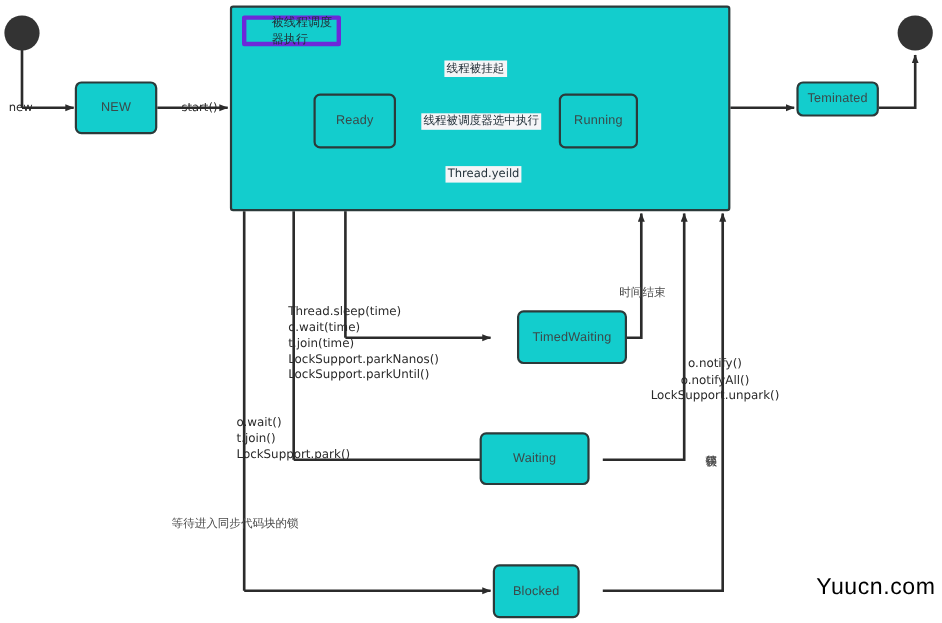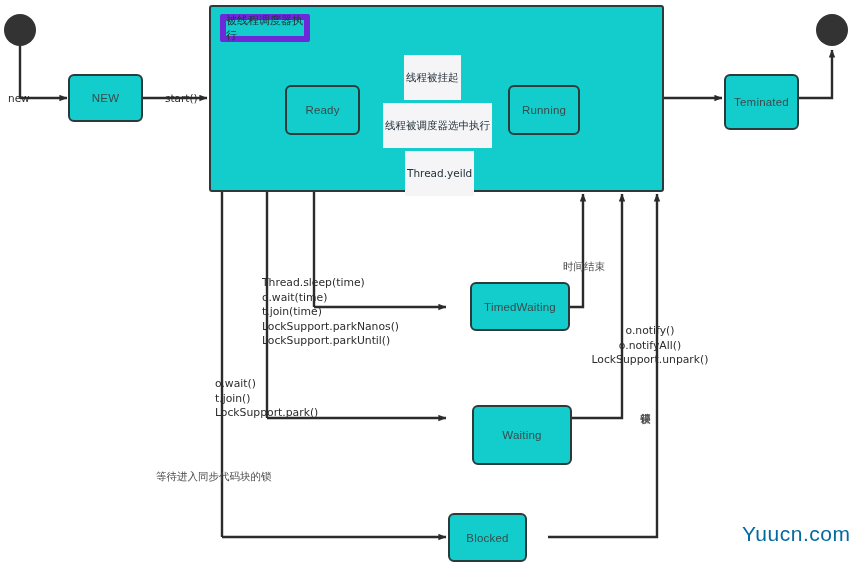--- a/index.html
+++ b/index.html
@@ -3,31 +3,31 @@
 <meta charset="utf-8">
 <style>
   html,body{margin:0;padding:0;background:#ffffff;}
   body{width:856px;height:566px;overflow:hidden;font-family:"Liberation Sans","DejaVu Sans",sans-serif;}
   #stage{position:relative;width:856px;height:566px;background:#ffffff;}
   #svg-layer{position:absolute;left:0;top:0;width:856px;height:566px;}
   .node{position:absolute;background:#13CDCD;border:2.2px solid #2b3a3a;border-radius:6px;
         display:flex;align-items:center;justify-content:center;
         color:#3a4a4a;font-size:11.5px;letter-spacing:.2px;box-sizing:border-box;}
   .container-box{position:absolute;background:#13CDCD;border:2.2px solid #2b3a3a;border-radius:3px;box-sizing:border-box;}
-  .inner-tag{position:absolute;background:transparent;border:6px solid #6d28d9;border-radius:2px;
+  .inner-tag{position:absolute;background:transparent;border:4px solid #6d28d9;border-radius:2px;
         display:flex;align-items:center;justify-content:center;color:#20333a;font-size:11px;box-sizing:border-box;
-        font-family:"DejaVu Sans",sans-serif;}
+        font-family:"DejaVu Sans",sans-serif;padding-left:23px;}
   .edge-label{position:absolute;background:#f5f5f7;color:#23313a;font-size:10.5px;
-        padding:16px 2px;white-space:nowrap;line-height:13px;font-family:"DejaVu Sans",sans-serif;}
+        padding:1px 2px;white-space:nowrap;line-height:13px;font-family:"DejaVu Sans",sans-serif;}
   .plain-label{position:absolute;color:#2b2b2b;font-size:10.5px;white-space:nowrap;line-height:14px;
         background:transparent;font-family:"DejaVu Sans",sans-serif;}
   .plain-label.cn{color:#4a4a4a;}
   .multi-label{position:absolute;color:#2b2b2b;font-size:10.8px;line-height:14.5px;
         white-space:pre;font-family:"DejaVu Sans",sans-serif;}
-  .watermark{position:absolute;color:#0369a1;font-size:21px;letter-spacing:.5px;}
+  .watermark{position:absolute;color:#000000;font-size:21px;letter-spacing:.5px;}
   .term-dot{position:absolute;border-radius:50%;background:#333333;}
 </style>
 </head>
 <body>
 
 <div id="stage">
 
   <svg id="svg-layer" viewBox="0 0 856 566" xmlns="http://www.w3.org/2000/svg">
     <defs>
       <marker id="arrow" markerWidth="9" markerHeight="9" refX="7.6" refY="3.2" orient="auto" markerUnits="userSpaceOnUse">
@@ -81,29 +81,29 @@
   </div>
 
   <div class="node" style="left:285px;top:85px;width:75px;height:50px;">
     <span>Ready</span>
   </div>
 
   <div class="node" style="left:508px;top:85px;width:72px;height:50px;">
     <span>Running</span>
   </div>
 
-  <div class="node" style="left:724px;top:74px;width:75px;height:56px;">
+  <div class="node" style="left:724px;top:74px;width:75px;height:32px;">
     <span>Teminated</span>
   </div>
 
   <div class="node" style="left:448px;top:282px;width:100px;height:49px;margin-left:22px;">
     <span>TimedWaiting</span>
   </div>
 
-  <div class="node" style="left:472px;top:393px;width:100px;height:60px;margin-top:12px;">
+  <div class="node" style="left:436px;top:393px;width:100px;height:48px;">
     <span>Waiting</span>
   </div>
 
   <div class="node" style="left:448px;top:513px;width:79px;height:49px;">
     <span>Blocked</span>
   </div>
 
   <div class="plain-label" style="left:8px;top:91px;">new</div>
 
   <div class="plain-label" style="left:165px;top:91px;">start()</div>

